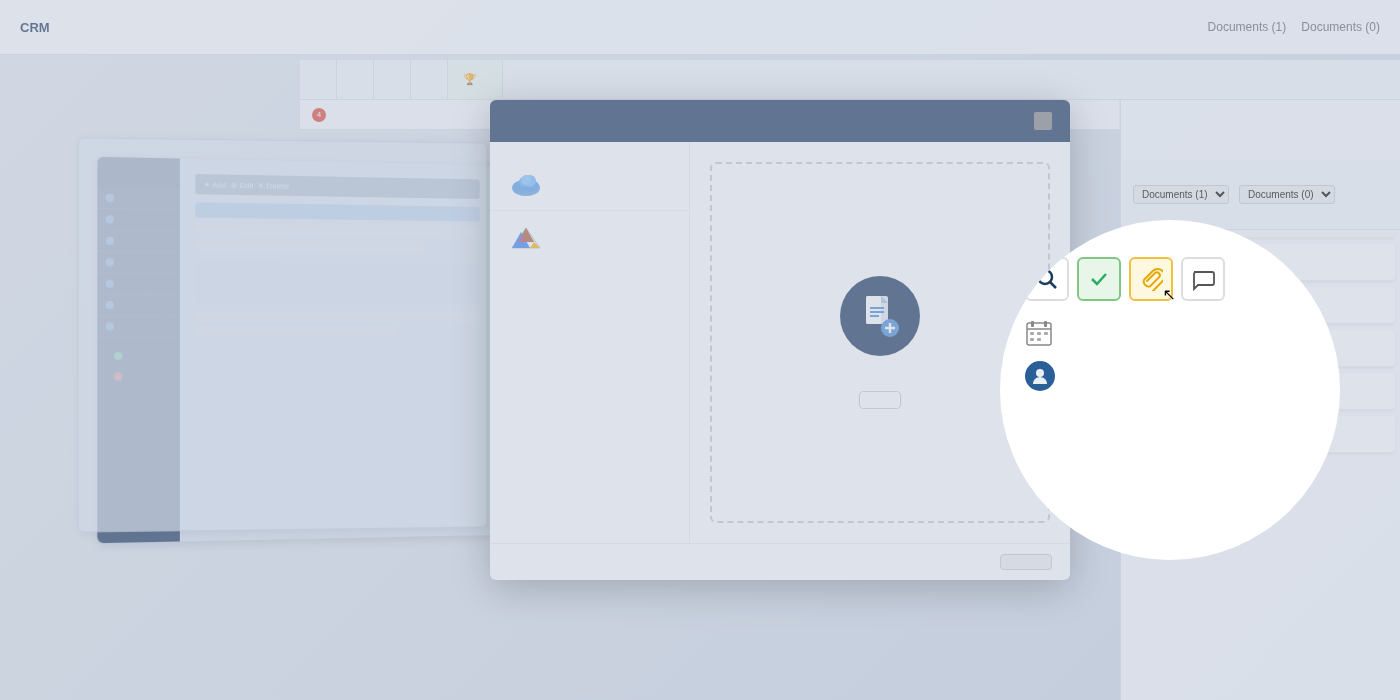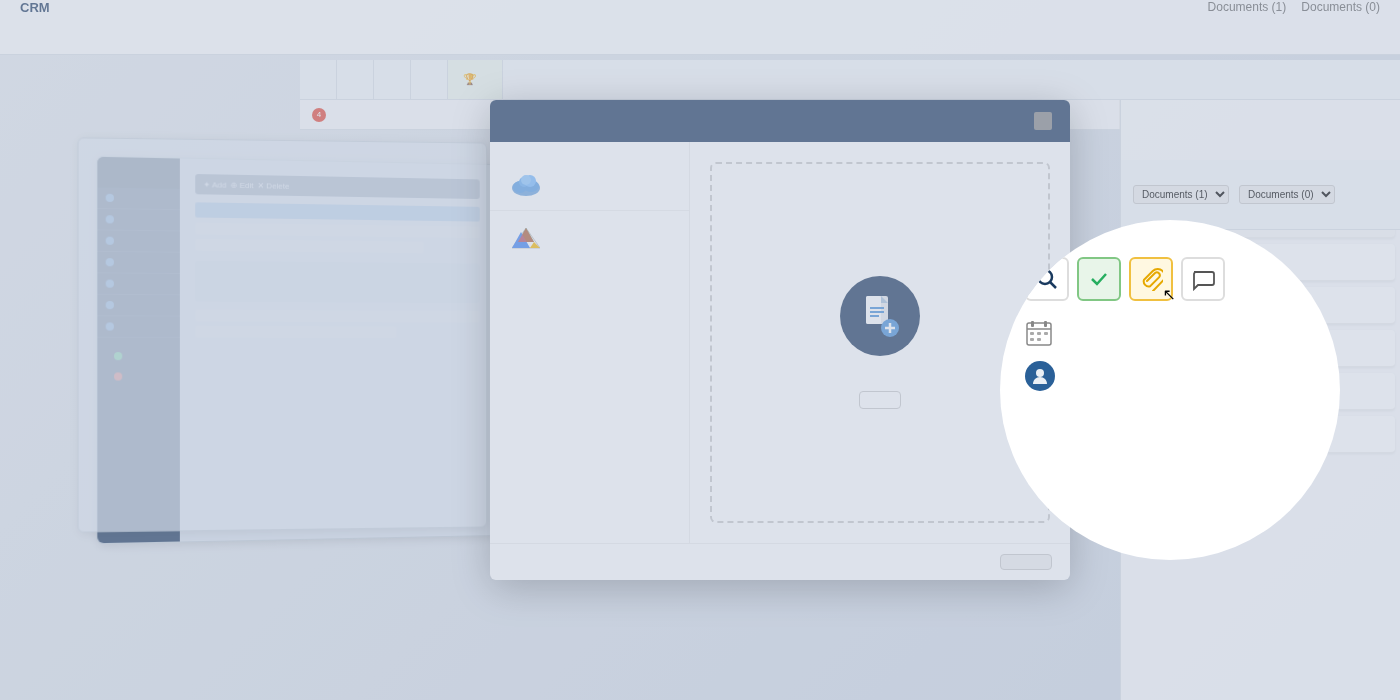--- a/index.html
+++ b/index.html
@@ -389,20 +389,21 @@
     }
 
     
     .top-nav {
       position: absolute;
       top: 0; left: 0; right: 0;
       height: 55px;
       background: rgba(255,255,255,0.9);
       border-bottom: 1px solid #dde2e8;
       display: flex;
+      align-items: center;
       padding: 0 20px;
       z-index: 10;
       gap: 44px;
     }
 
     
     .pipeline-amounts {
       position: absolute;
       top: 100px;
       left: 300px;

